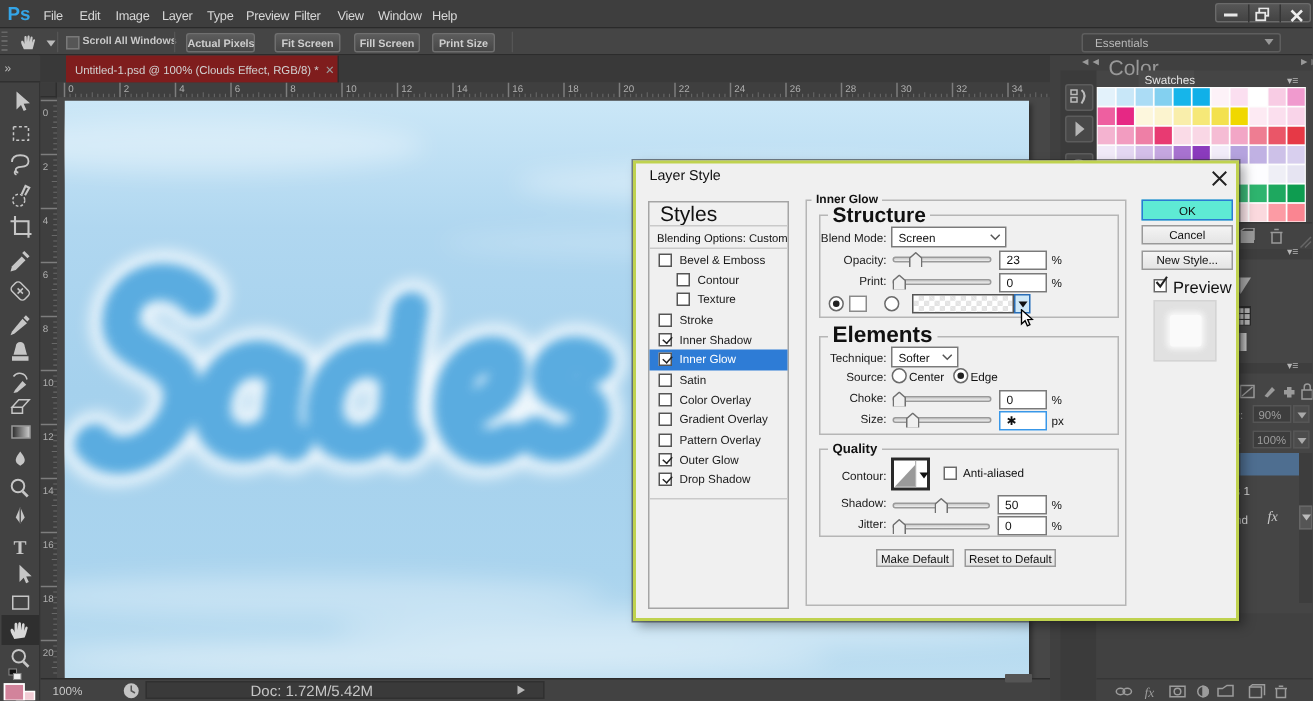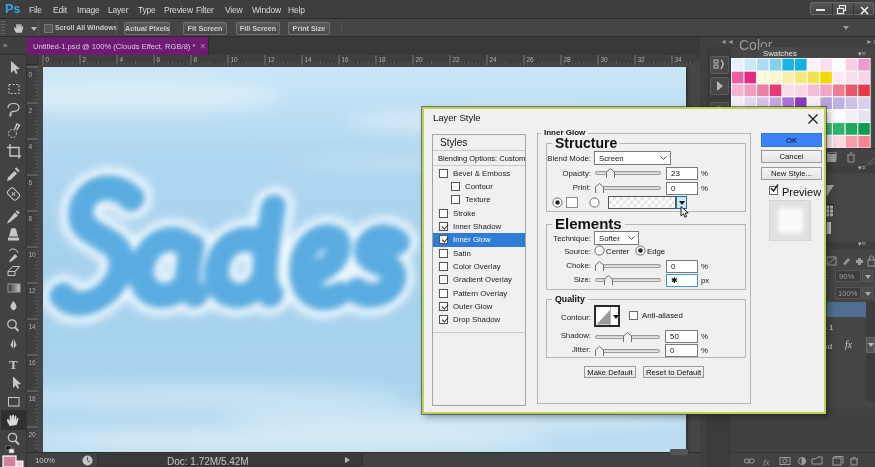--- a/index.html
+++ b/index.html
@@ -6,21 +6,21 @@
 body{position:relative;font-family:"Liberation Sans",sans-serif;background:#474747;-webkit-font-smoothing:antialiased}
 .abs{position:absolute}
 #menubar{left:0;top:0;width:875px;height:19px;background:#3e3e3e;border-bottom:1px solid #2a2a2a}
 #menubar span.mi{position:absolute;top:0;height:19px;line-height:20px;font-size:8.5px;letter-spacing:-0.2px;color:#d8d8d8;white-space:nowrap}
 #pslogo{position:absolute;left:5px;top:0;font-size:12.5px;font-weight:bold;color:#34a5e8;line-height:19px;letter-spacing:0px}
 #optbar{left:0;top:19px;width:875px;height:18px;background:#454545;border-bottom:1px solid #2c2c2c}
 .optbtn{position:absolute;top:3px;height:13px;background:linear-gradient(#5c5c5c,#474747);border:1px solid #6f6f6f;border-radius:2px;color:#cecece;font-size:7.2px;font-weight:bold;text-align:center;line-height:12px;white-space:nowrap}
 .vsep{position:absolute;top:2px;height:14px;width:1px;background:#383838;border-right:1px solid #555}
 #toolcol{left:0;top:37px;width:27px;height:430px;background:#424242;border-right:1px solid #333}
 #tabbar{left:27px;top:37px;width:673px;height:18px;background:#393939}
-#tab1{position:absolute;left:0px;top:0;height:18px;width:182px;background:#701a75;border-right:1px solid #2c2c2c;color:#d2d2d2;font-size:7.6px;line-height:19px;padding-left:6px;white-space:nowrap}
+#tab1{position:absolute;left:17px;top:0;height:18px;width:182px;background:#7f1d1d;border-right:1px solid #2c2c2c;color:#d2d2d2;font-size:7.6px;line-height:19px;padding-left:6px;white-space:nowrap}
 #rightdock{left:700px;top:37px;width:175px;height:430px;background:#404040}
 #dialog{left:422px;top:107px;width:404px;height:307px;background:#f0f0f0;border:2px solid #bfd24f;box-shadow:0 0 0 1px rgba(40,40,40,.55),3px 3px 7px rgba(0,0,0,.35);font-size:8px;color:#111}
 .gbox{position:absolute;border:1px solid #b6b6b6}
 .glab{position:absolute;background:#f0f0f0;font-weight:bold;font-size:8px;padding:0 3px;line-height:10px;white-space:nowrap}
 .rlab{position:absolute;text-align:right;font-size:7.8px;color:#1a1a1a;white-space:nowrap}
 .vbox{position:absolute;width:32px;height:13px;background:#fff;border:1px solid #7a7a7a;font-size:8px;line-height:12px;padding-left:4px;color:#111}
 .dd{position:absolute;height:14px;background:#fff;border:1px solid #7a7a7a;font-size:7.8px;line-height:13px;padding-left:4px;color:#111}
 .dbtn{position:absolute;background:linear-gradient(#f4f4f4,#e4e4e4);border:1px solid #999;font-size:7.7px;text-align:center;color:#111;white-space:nowrap}
 .cb{position:absolute;width:9px;height:9px;background:#fff;border:1px solid #6a6a6a}
 .track{position:absolute;height:4px;border:1px solid #9a9a9a;border-radius:2px;background:linear-gradient(#c9c9c9,#efefef)}
@@ -67,20 +67,21 @@
   <div class="abs" style="left:31px;top:8px;width:0;height:0;border-left:3px solid transparent;border-right:3px solid transparent;border-top:4px solid #bbb"></div>
   <div class="vsep" style="left:38px"></div>
   <div class="abs" style="left:44px;top:5px;width:9px;height:9px;background:#565656;border:1px solid #787878"></div>
   <span class="abs" style="left:55px;top:5px;font-size:7px;color:#c9c9c9;font-weight:bold;white-space:nowrap">Scroll All Windows</span>
   <div class="vsep" style="left:116px"></div>
   <div class="optbtn" style="left:124px;width:46px">Actual Pixels</div>
   <div class="optbtn" style="left:183px;width:44px">Fit Screen</div>
   <div class="optbtn" style="left:236px;width:44px">Fill Screen</div>
   <div class="optbtn" style="left:288px;width:42px">Print Size</div>
   <div class="vsep" style="left:341px"></div>
+  <div class="abs" style="left:721px;top:3px;width:133px;height:13px;background:#424242;border:1px solid #5e5e5e;border-radius:2px;color:#b9b9b9;font-size:7.8px;line-height:12px;padding-left:8px">Essentials</div>
   <div class="abs" style="left:843px;top:7px;width:0;height:0;border-left:3px solid transparent;border-right:3px solid transparent;border-top:4px solid #999"></div>
 </div>
 
 <div class="abs" id="toolcol"></div>
 <div class="abs" style="left:0;top:37px;width:27px;height:18px;background:#3f3f3f;border-bottom:1px solid #303030;color:#bdbdbd;font-size:8px;line-height:18px;padding-left:3px">»</div>
 <svg class="abs" style="left:0;top:55px" width="27" height="412" viewBox="0 0 27 412" id="toolsvg">
     <defs>
       <linearGradient id="tg" x1="0" y1="0" x2="1" y2="0">
         <stop offset="0" stop-color="#2a2a2a"></stop>
         <stop offset="1" stop-color="#cfcfcf"></stop>
@@ -728,21 +729,21 @@
   </div>
 </div>
 
 <div class="abs" id="dialog">
   <span class="abs" style="left:9px;top:3px;font-size:9.5px">Layer Style</span>
   <svg class="abs" style="left:383px;top:4px" width="12" height="12">
       <path d="M1.5 1.5 L10.5 10.5 M10.5 1.5 L1.5 10.5" stroke="#222" stroke-width="1.3"></path>
     </svg>
 
   <div id="stylelist">
-    <span class="abs" style="left:7px;top:1px;font-size:10px;line-height:13px">Styles</span>
+    <span class="abs" style="left:7px;top:1px;font-size:14px;line-height:13px">Styles</span>
     <div class="abs" style="left:0;top:15px;width:92px;height:1px;background:#c9c9c9"></div>
     <span class="abs" style="left:5px;top:17px;font-size:7.5px;line-height:13px;white-space:nowrap">Blending Options: Custom</span>
     <div class="abs" style="left:0;top:30px;width:92px;height:1px;background:#c9c9c9"></div>
     <div class="slrow" style="top:31.5px">
         <span class="cb2" style="left:6px"></span>
         <span style="position:absolute;left:20px">Bevel &amp; Emboss</span>
       </div>
     <div class="slrow" style="top:44.9px">
         <span class="cb2" style="left:18px"></span>
         <span style="position:absolute;left:32px">Contour</span>
@@ -883,21 +884,21 @@
   <div class="track" style="left:171px;top:239.5px;width:65px"></div>
   <svg class="sthumb" style="left:171px;top:236.5px" width="9" height="11">
       <path d="M0.5 4 L4.5 0.5 L8.5 4 L8.5 10.5 L0.5 10.5 Z" fill="#f0f0f0" stroke="#707070"></path>
     </svg>
   <div class="vbox" style="left:241px;top:235px;width:33px">0</div>
   <span class="abs" style="left:277px;top:237px;font-size:7.8px">%</span>
 
   <div class="dbtn" style="left:160px;top:257px;width:52px;height:12px;line-height:11px">Make Default</div>
   <div class="dbtn" style="left:219px;top:257px;width:61px;height:12px;line-height:11px">Reset to Default</div>
 
-  <div class="dbtn" style="left:337px;top:24px;width:61px;height:14px;line-height:13px;border:1.5px solid #2a7bd4;background:#3b82f6">OK</div>
+  <div class="dbtn" style="left:337px;top:24px;width:61px;height:14px;line-height:13px;border:1.5px solid #2a7bd4;background:#5eead4">OK</div>
   <div class="dbtn" style="left:337px;top:41px;width:61px;height:13px;line-height:12px">Cancel</div>
   <div class="dbtn" style="left:337px;top:58px;width:61px;height:13px;line-height:12px">New Style...</div>
   <span class="cb" style="left:345px;top:77px"></span>
   <svg class="abs" style="left:345px;top:74px;z-index:2" width="11" height="11">
       <path d="M2 5 L4.5 8 L9 1.5" stroke="#222" stroke-width="1.4" fill="none"></path>
     </svg>
   <span class="abs" style="left:358px;top:77px;font-size:11px">Preview</span>
   <div class="abs" style="left:345px;top:91px;width:42px;height:41px;background:#e1e1e1;border:1px solid #d4d4d4">
     <div style="position:absolute;left:10px;top:9px;width:21px;height:21px;background:#fafafa;border-radius:2px;box-shadow:0 0 4px 1.5px rgba(252,252,252,.95)"></div>
   </div>

